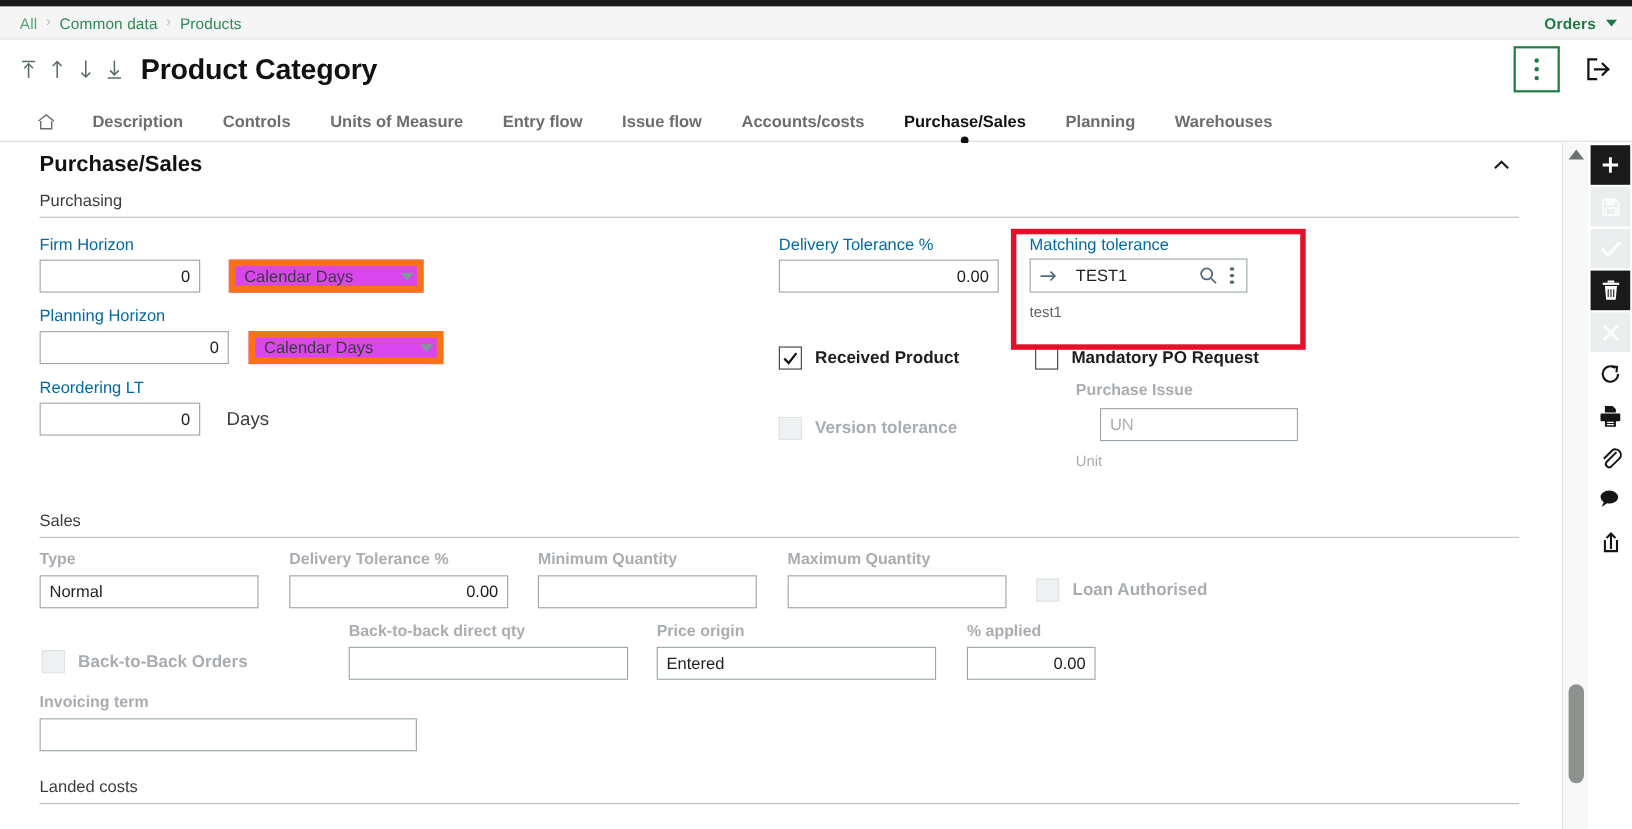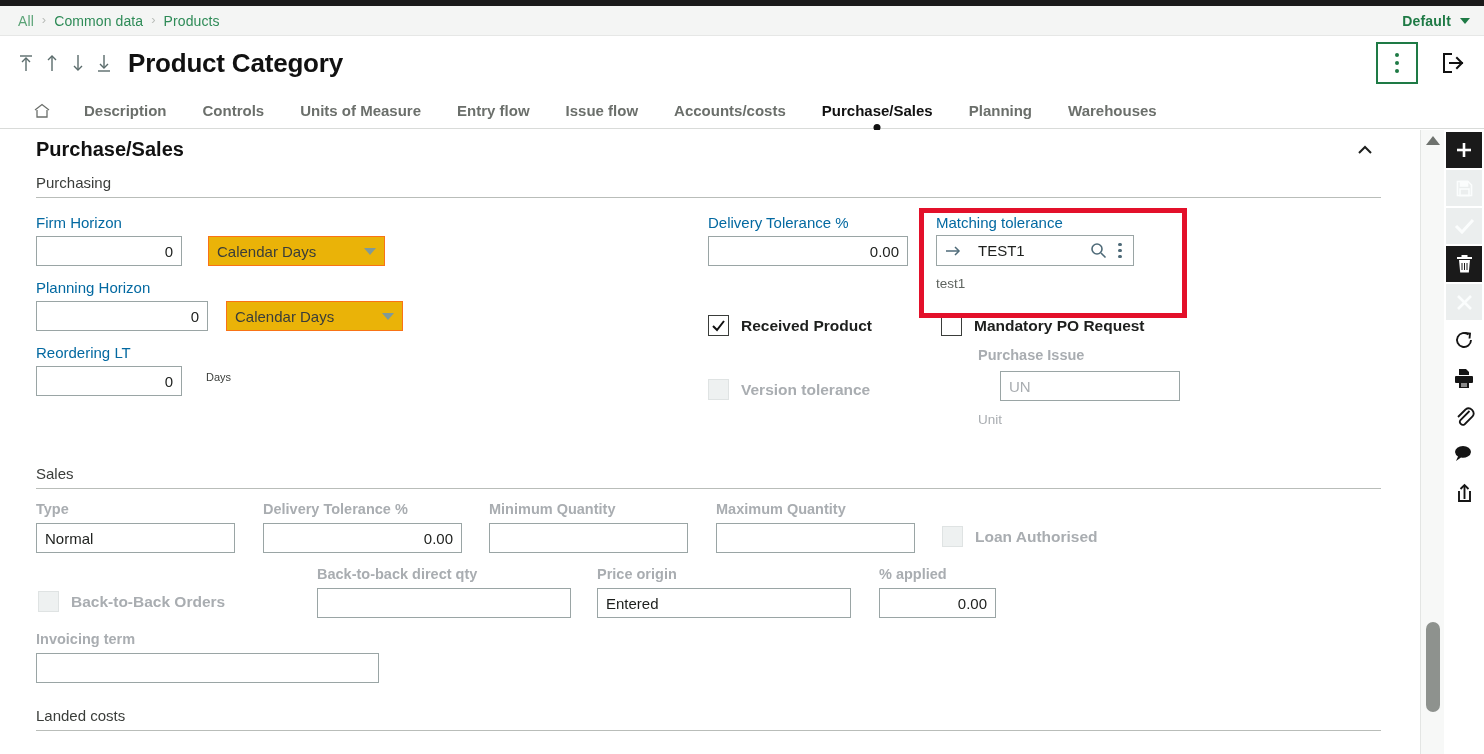--- a/index.html
+++ b/index.html
@@ -110,21 +110,21 @@
   .fld {
     height:30px; border:1px solid #9aa5a5; background:#fff;
     font-family:"Liberation Sans", sans-serif; font-size:15px; color:#1d1f1d;
     padding: 0 8px; outline:none;
   }
   .fld.num { text-align:right; }
   .fld.muted-val { color:#a9adb1; }
 
   .sel-wrap { position:relative; display:inline-block; }
   .sel {
-    height:30px; border:1px solid #f97316; background:#eab308;
+    height:30px; border:6px solid #f97316; background:#d946ef;
     font-size:15px; color:#3a3d3a; padding: 0 30px 0 8px;
     display:flex; align-items:center;
     font-family:"Liberation Sans", sans-serif; cursor:pointer;
   }
   .sel-caret {
     position:absolute; right:9px; top:12px; width:0; height:0;
     border-left:6px solid transparent; border-right:6px solid transparent;
     border-top:7px solid #7f9a9a; pointer-events:none;
   }
 
@@ -190,21 +190,21 @@
 
   <div class="top-strip"></div>
 
   <div class="breadcrumb-bar">
     <span class="crumb first">All</span>
     <span class="crumb-sep">›</span>
     <span class="crumb">Common data</span>
     <span class="crumb-sep">›</span>
     <span class="crumb">Products</span>
     <span class="bc-spacer"></span>
-    <span class="profile-label">Default</span>
+    <span class="profile-label">Orders</span>
     <span class="profile-caret"></span>
   </div>
 
   <div class="title-row">
     <div class="navarrows">
       <span class="navarrow">
         <svg width="18" height="20" viewBox="0 0 18 20">
             <g stroke="#5a6b6b" stroke-width="1.4" fill="none">
               <line x1="3" y1="3" x2="15" y2="3"></line>
               <line x1="9" y1="5" x2="9" y2="18"></line>
@@ -301,21 +301,21 @@
 
         <span class="lbl" style="position:absolute; left:0; top:81px;">Planning Horizon</span>
         <input class="fld num" style="position: absolute; left: 0px; top: 103px; width: 172px;" value="0">
         <div class="sel-wrap" style="position:absolute; left:190px; top:103px; width:177px;">
           <div class="sel" style="width:177px;">Calendar Days</div>
           <span class="sel-caret"></span>
         </div>
 
         <span class="lbl" style="position:absolute; left:0; top:146px;">Reordering LT</span>
         <input class="fld num" style="position: absolute; left: 0px; top: 168px; width: 146px;" value="0">
-        <span style="position:absolute; left:170px; top:173px; font-size:11px; color:#3a3d3a;">Days</span>
+        <span style="position:absolute; left:170px; top:173px; font-size:17px; color:#3a3d3a;">Days</span>
 
         <span class="lbl" style="position:absolute; left:672px; top:16px;">Delivery Tolerance %</span>
         <input class="fld num" style="position: absolute; left: 672px; top: 38px; width: 200px;" value="0.00">
 
         <span class="lbl" style="position:absolute; left:900px; top:16px;">Matching tolerance</span>
         <div class="lookup" style="position:absolute; left:900px; top:37px; width:198px;">
           <span class="lk-arrow">
             <svg width="17" height="14" viewBox="0 0 17 14">
                 <g stroke="#4e6a78" stroke-width="1.5" fill="none">
                   <line x1="1" y1="7" x2="14" y2="7"></line>

